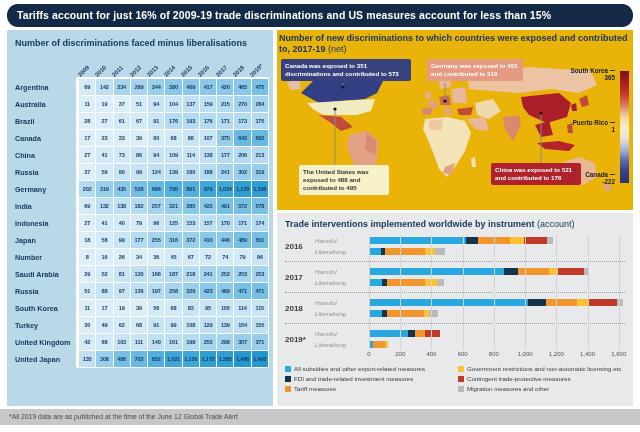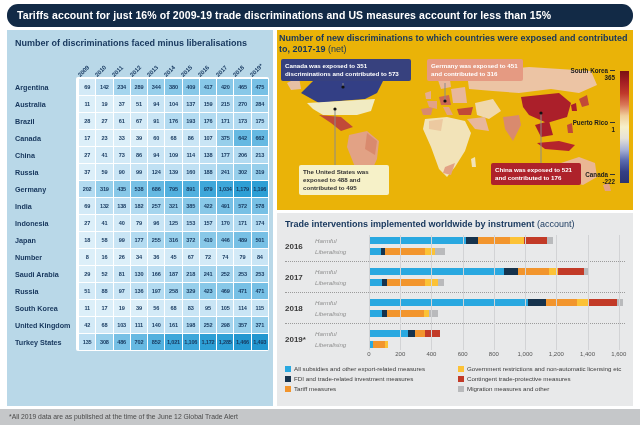--- a/index.html
+++ b/index.html
@@ -354,37 +354,53 @@
           <div class="hm-cell" style="background: rgb(211, 234, 247);">56</div>
           <div class="hm-cell" style="background: rgb(211, 234, 247);">68</div>
           <div class="hm-cell" style="background: rgb(201, 229, 245);">83</div>
           <div class="hm-cell" style="background: rgb(201, 229, 245);">95</div>
           <div class="hm-cell" style="background: rgb(201, 229, 245);">105</div>
           <div class="hm-cell" style="background: rgb(201, 229, 245);">114</div>
           <div class="hm-cell" style="background: rgb(201, 229, 245);">115</div>
         </div>
       </div>
       <div class="hm-row">
+        <div class="hm-label">Turkey</div>
+        <div class="hm-cells">
+          <div class="hm-cell" style="background: rgb(220, 239, 249);">30</div>
+          <div class="hm-cell" style="background: rgb(211, 234, 247);">49</div>
+          <div class="hm-cell" style="background: rgb(211, 234, 247);">62</div>
+          <div class="hm-cell" style="background: rgb(211, 234, 247);">68</div>
+          <div class="hm-cell" style="background: rgb(201, 229, 245);">91</div>
+          <div class="hm-cell" style="background: rgb(201, 229, 245);">99</div>
+          <div class="hm-cell" style="background: rgb(201, 229, 245);">108</div>
+          <div class="hm-cell" style="background: rgb(191, 224, 243);">129</div>
+          <div class="hm-cell" style="background: rgb(191, 224, 243);">139</div>
+          <div class="hm-cell" style="background: rgb(191, 224, 243);">154</div>
+          <div class="hm-cell" style="background: rgb(191, 224, 243);">155</div>
+        </div>
+      </div>
+      <div class="hm-row">
         <div class="hm-label">United Kingdom</div>
         <div class="hm-cells">
           <div class="hm-cell" style="background: rgb(211, 234, 247);">42</div>
           <div class="hm-cell" style="background: rgb(211, 234, 247);">68</div>
           <div class="hm-cell" style="background: rgb(201, 229, 245);">103</div>
           <div class="hm-cell" style="background: rgb(201, 229, 245);">111</div>
           <div class="hm-cell" style="background: rgb(191, 224, 243);">140</div>
           <div class="hm-cell" style="background: rgb(191, 224, 243);">161</div>
           <div class="hm-cell" style="background: rgb(179, 219, 241);">198</div>
           <div class="hm-cell" style="background: rgb(165, 213, 238);">252</div>
           <div class="hm-cell" style="background: rgb(165, 213, 238);">298</div>
           <div class="hm-cell" style="background: rgb(151, 207, 235);">357</div>
           <div class="hm-cell" style="background: rgb(151, 207, 235);">371</div>
         </div>
       </div>
       <div class="hm-row">
-        <div class="hm-label">Turkey States</div>
+        <div class="hm-label">United Japan</div>
         <div class="hm-cells">
           <div class="hm-cell" style="background: rgb(191, 224, 243);">135</div>
           <div class="hm-cell" style="background: rgb(151, 207, 235);">308</div>
           <div class="hm-cell" style="background: rgb(119, 192, 229);">486</div>
           <div class="hm-cell" style="background: rgb(102, 185, 226);">702</div>
           <div class="hm-cell" style="background: rgb(82, 176, 222);">852</div>
           <div class="hm-cell" style="background: rgb(62, 167, 218);">1,021</div>
           <div class="hm-cell" style="background: rgb(62, 167, 218);">1,106</div>
           <div class="hm-cell" style="background: rgb(45, 159, 213);">1,172</div>
           <div class="hm-cell" style="background: rgb(45, 159, 213);">1,285</div>

